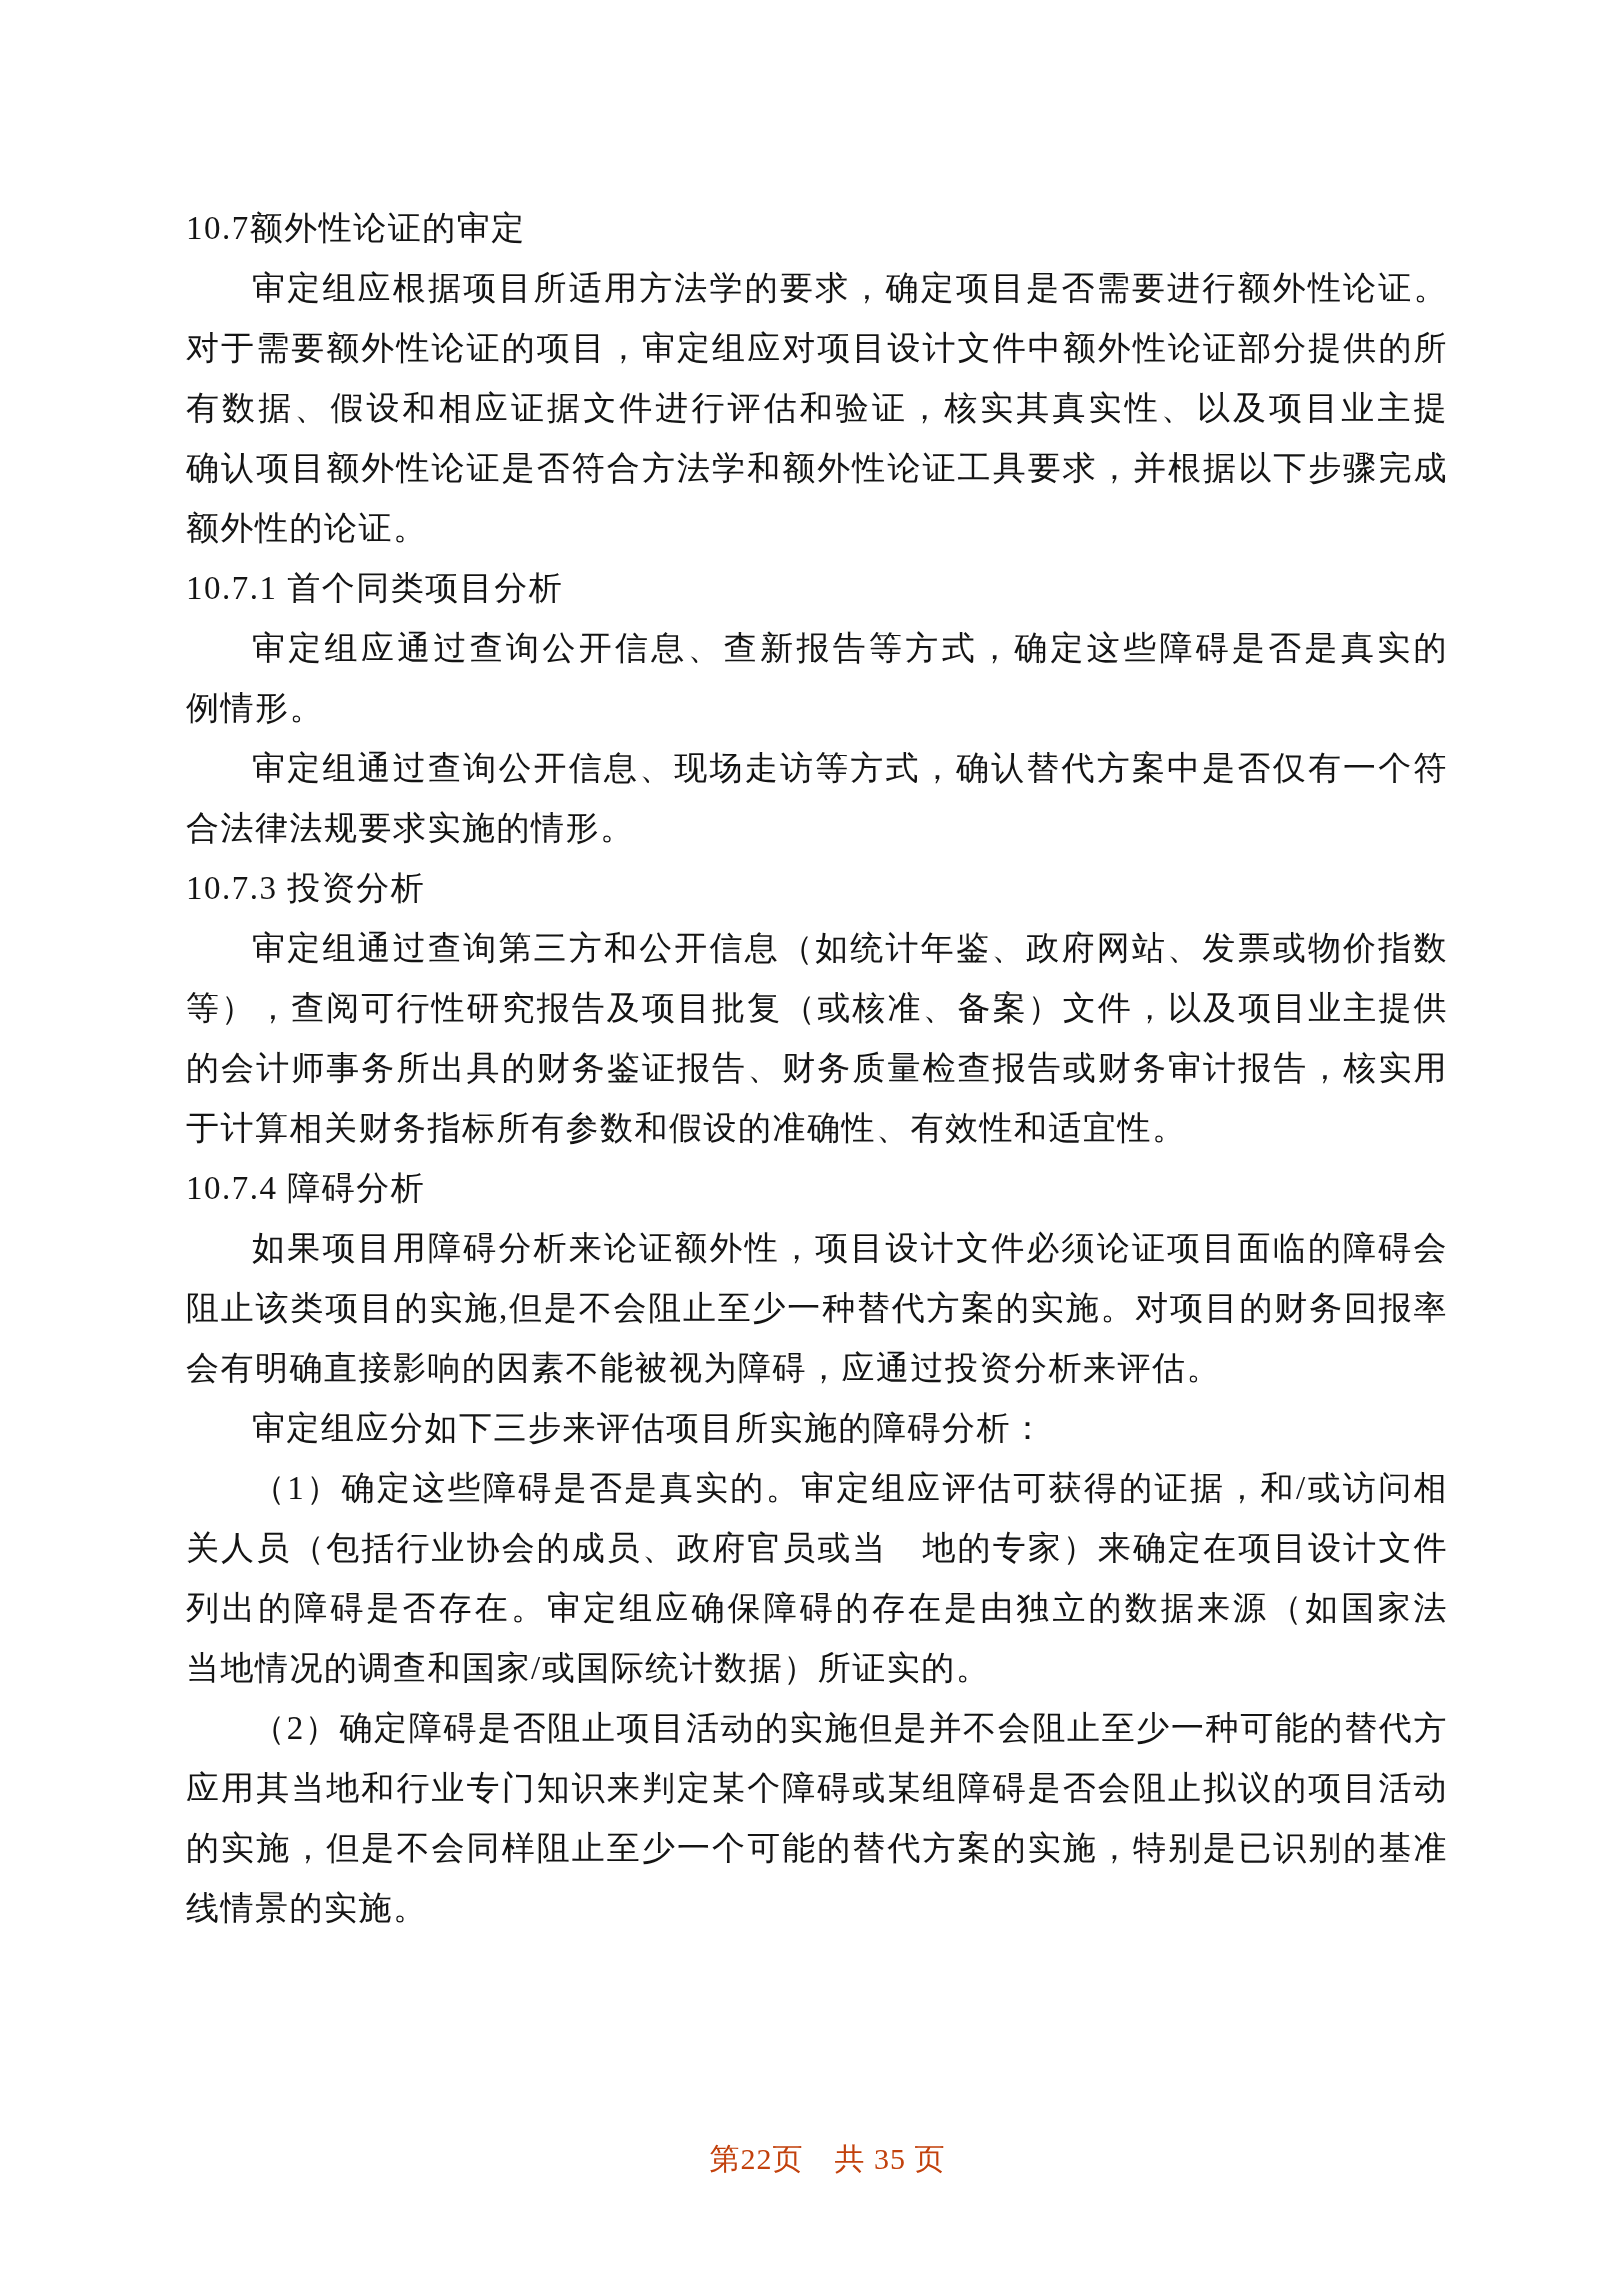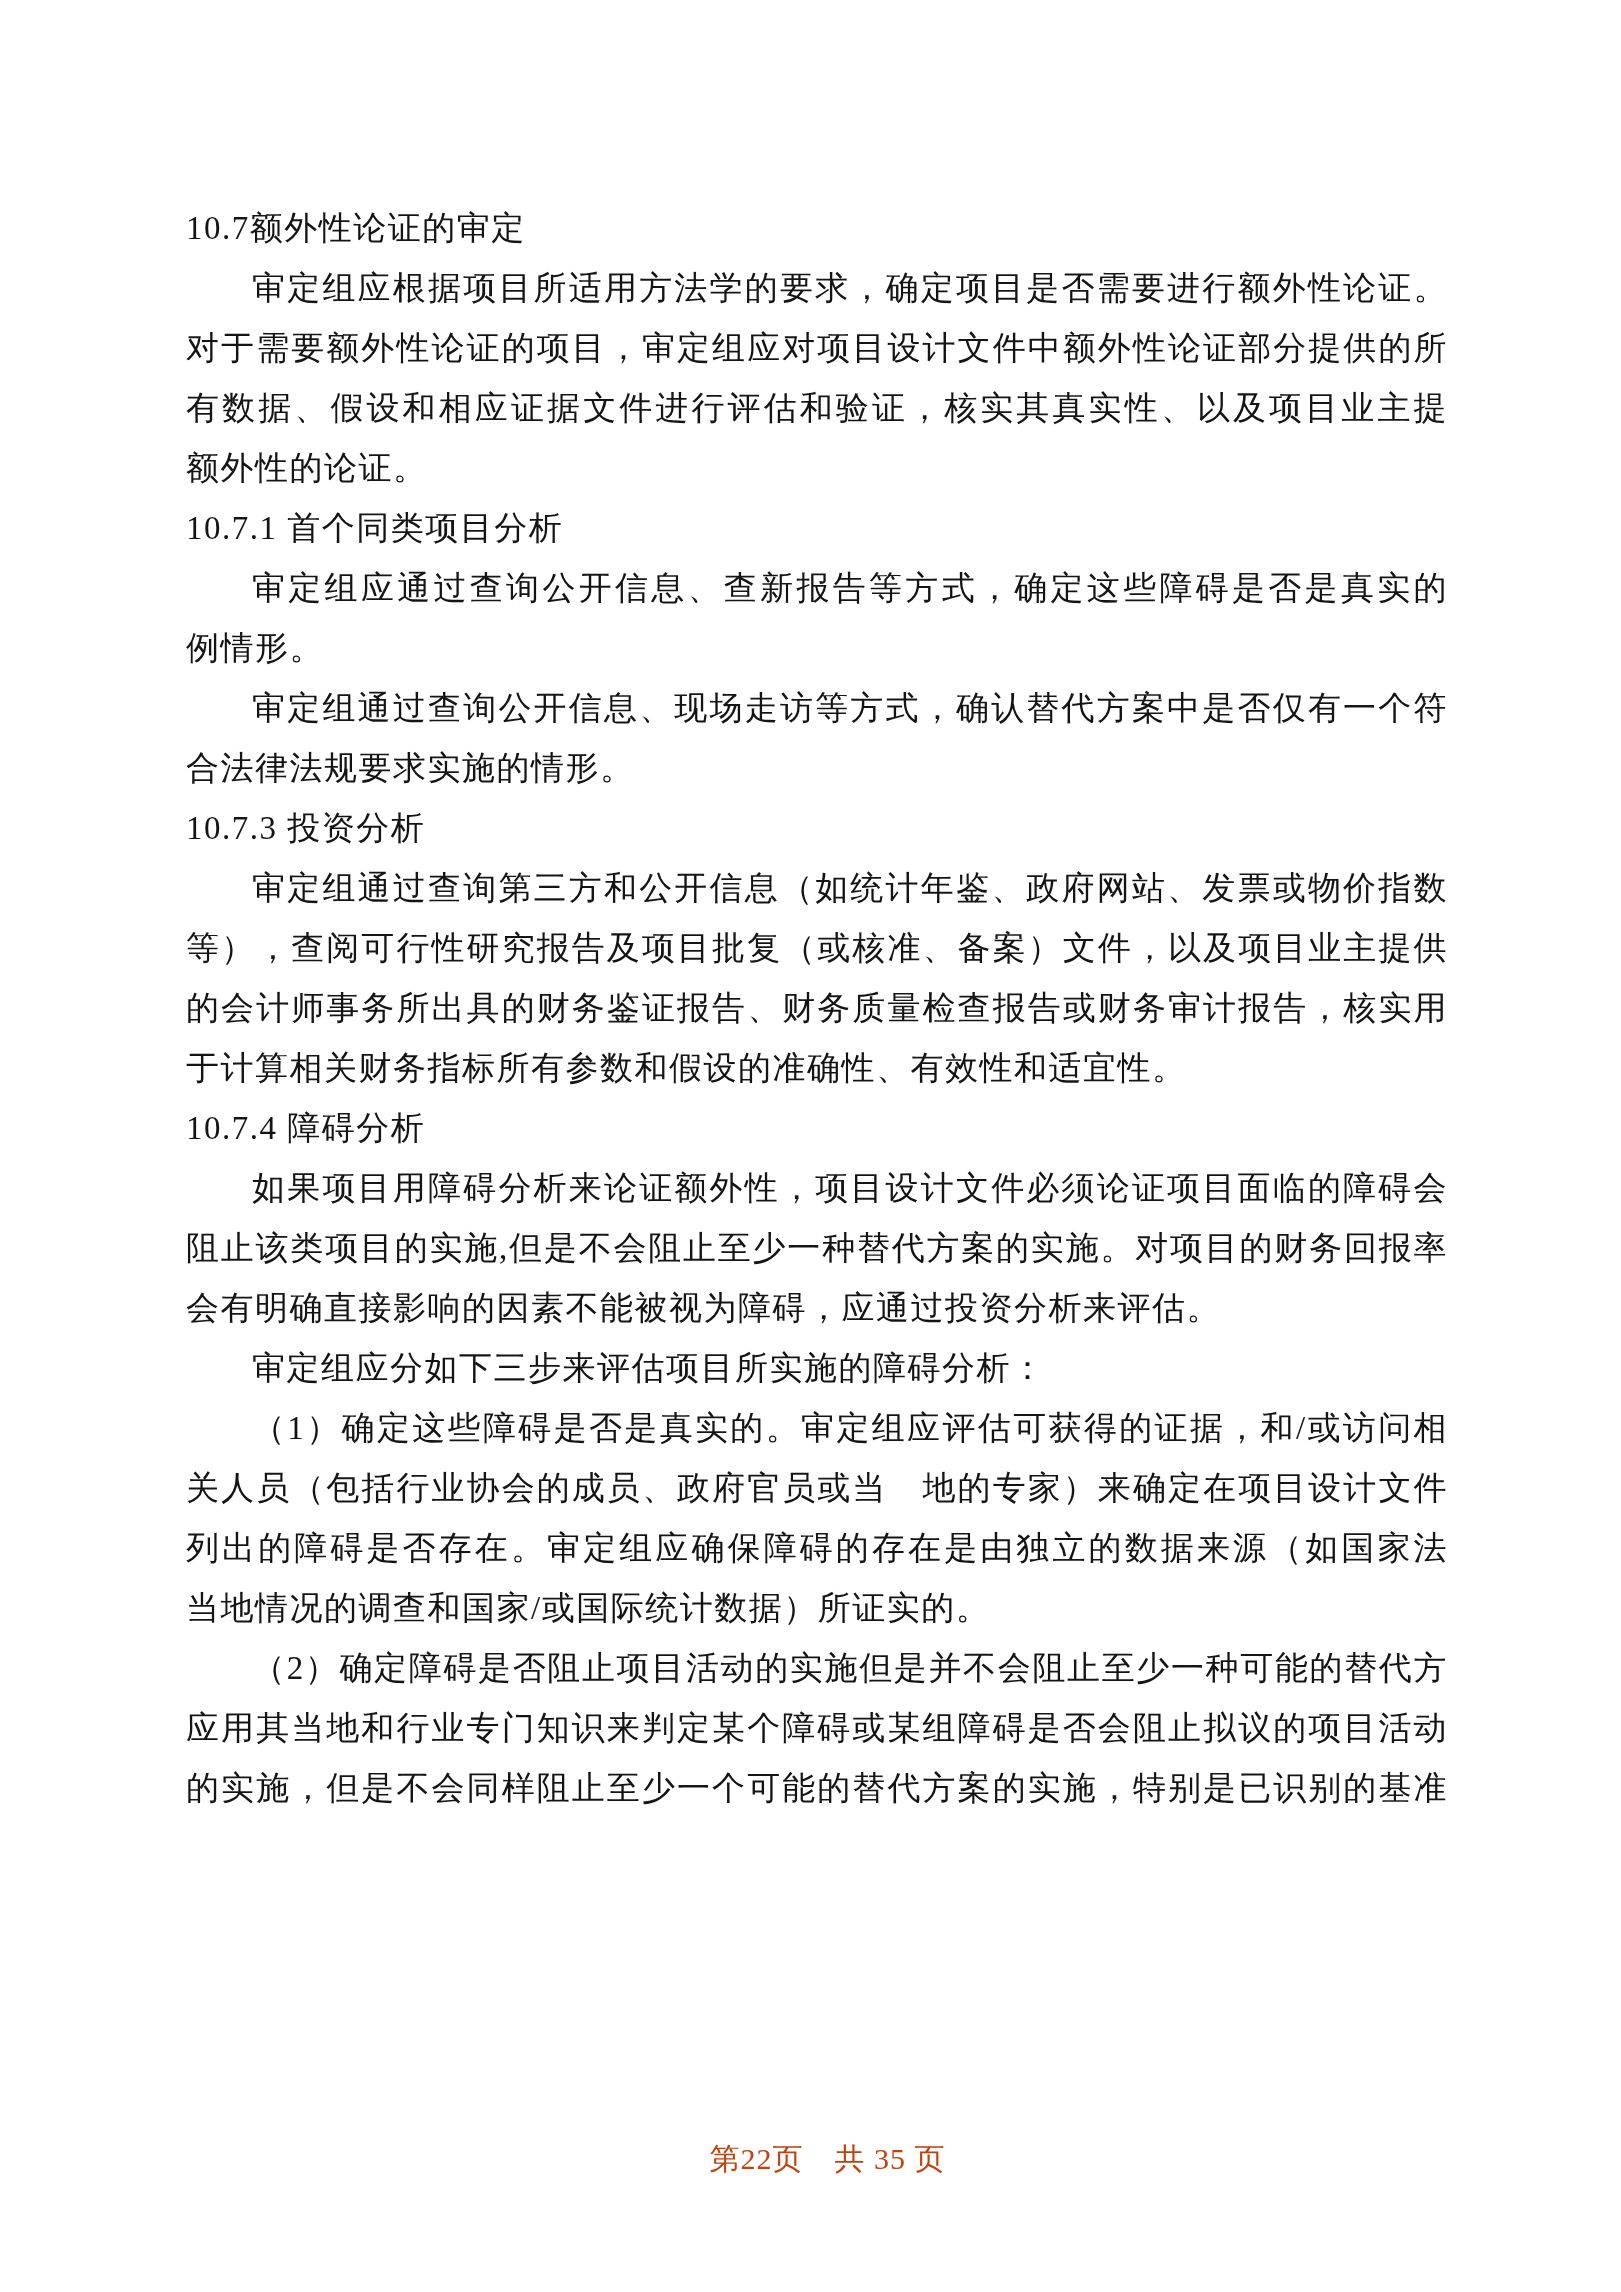--- a/index.html
+++ b/index.html
@@ -59,20 +59,21 @@
 <body>
 
 <div class="page">
 
   <div class="content">
 
   <div class="line heading">10.7额外性论证的审定</div>
       <div class="line indent fill">审定组应根据项目所适用方法学的要求，确定项目是否需要进行额外性论证。</div>
       <div class="line fill">对于需要额外性论证的项目，审定组应对项目设计文件中额外性论证部分提供的所</div>
       <div class="line fill">有数据、假设和相应证据文件进行评估和验证，核实其真实性、以及项目业主提供，</div>
+      <div class="line fill">确认项目额外性论证是否符合方法学和额外性论证工具要求，并根据以下步骤完成</div>
       <div class="line">额外性的论证。</div>
       <div class="line heading">10.7.1 首个同类项目分析</div>
       <div class="line indent fill">审定组应通过查询公开信息、查新报告等方式，确定这些障碍是否是真实的</div>
       <div class="line">例情形。</div>
       <div class="line indent fill">审定组通过查询公开信息、现场走访等方式，确认替代方案中是否仅有一个符</div>
       <div class="line">合法律法规要求实施的情形。</div>
       <div class="line heading">10.7.3 投资分析</div>
       <div class="line indent fill">审定组通过查询第三方和公开信息（如统计年鉴、政府网站、发票或物价指数</div>
       <div class="line fill">等），查阅可行性研究报告及项目批复（或核准、备案）文件，以及项目业主提供</div>
       <div class="line fill">的会计师事务所出具的财务鉴证报告、财务质量检查报告或财务审计报告，核实用</div>
@@ -82,20 +83,21 @@
       <div class="line fill">阻止该类项目的实施,但是不会阻止至少一种替代方案的实施。对项目的财务回报率</div>
       <div class="line">会有明确直接影响的因素不能被视为障碍，应通过投资分析来评估。</div>
       <div class="line indent">审定组应分如下三步来评估项目所实施的障碍分析：</div>
       <div class="line indent fill">（1）确定这些障碍是否是真实的。审定组应评估可获得的证据，和/或访问相</div>
       <div class="line fill">关人员（包括行业协会的成员、政府官员或当　地的专家）来确定在项目设计文件中</div>
       <div class="line fill">列出的障碍是否存在。审定组应确保障碍的存在是由独立的数据来源（如国家法规、</div>
       <div class="line">当地情况的调查和国家/或国际统计数据）所证实的。</div>
       <div class="line indent fill">（2）确定障碍是否阻止项目活动的实施但是并不会阻止至少一种可能的替代方</div>
       <div class="line fill">应用其当地和行业专门知识来判定某个障碍或某组障碍是否会阻止拟议的项目活动</div>
       <div class="line fill">的实施，但是不会同样阻止至少一个可能的替代方案的实施，特别是已识别的基准</div>
+      <div class="line">线情景的实施。</div>
     </div>
 
   <div class="footer">
     <span>第22页　共 35 页</span>
   </div>
 
 </div>
 
 
 </body></html>

